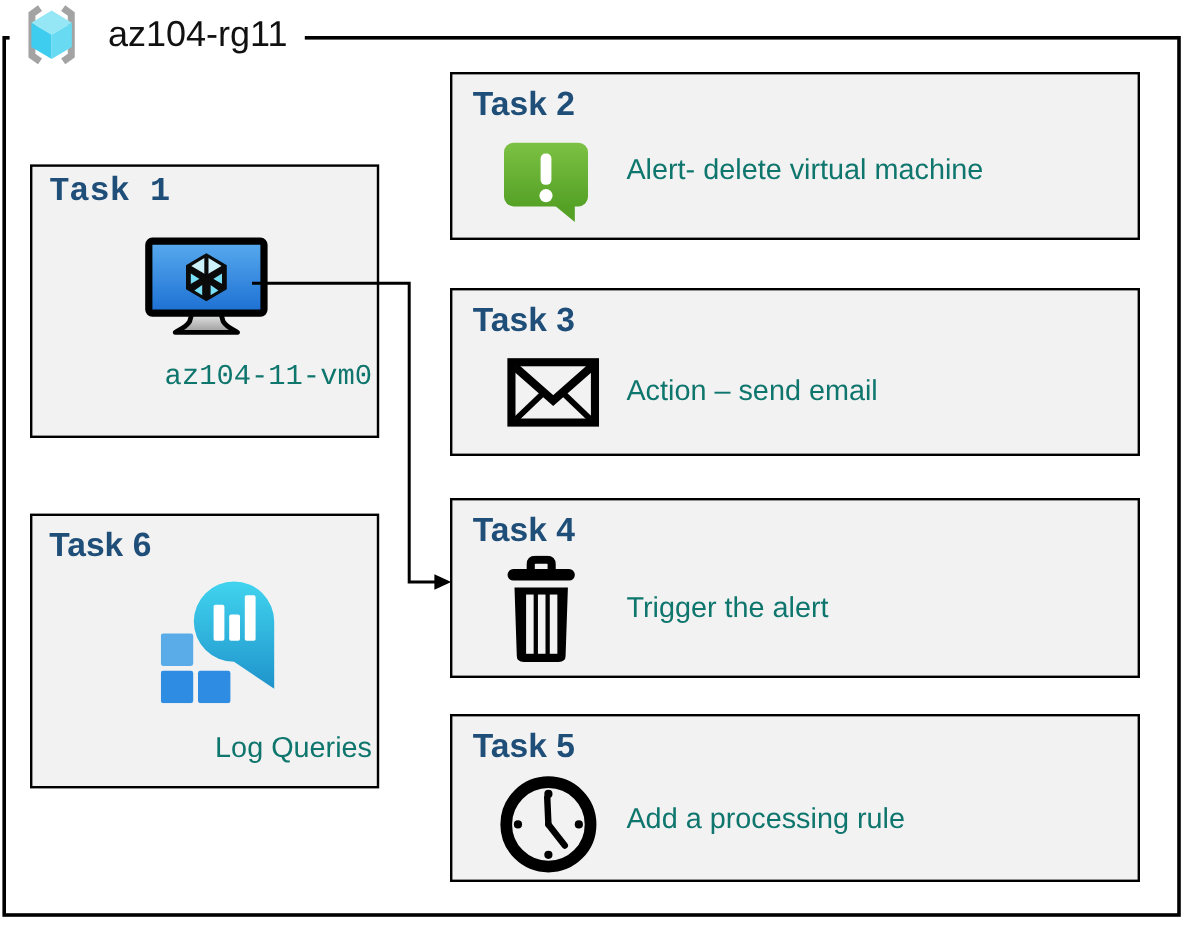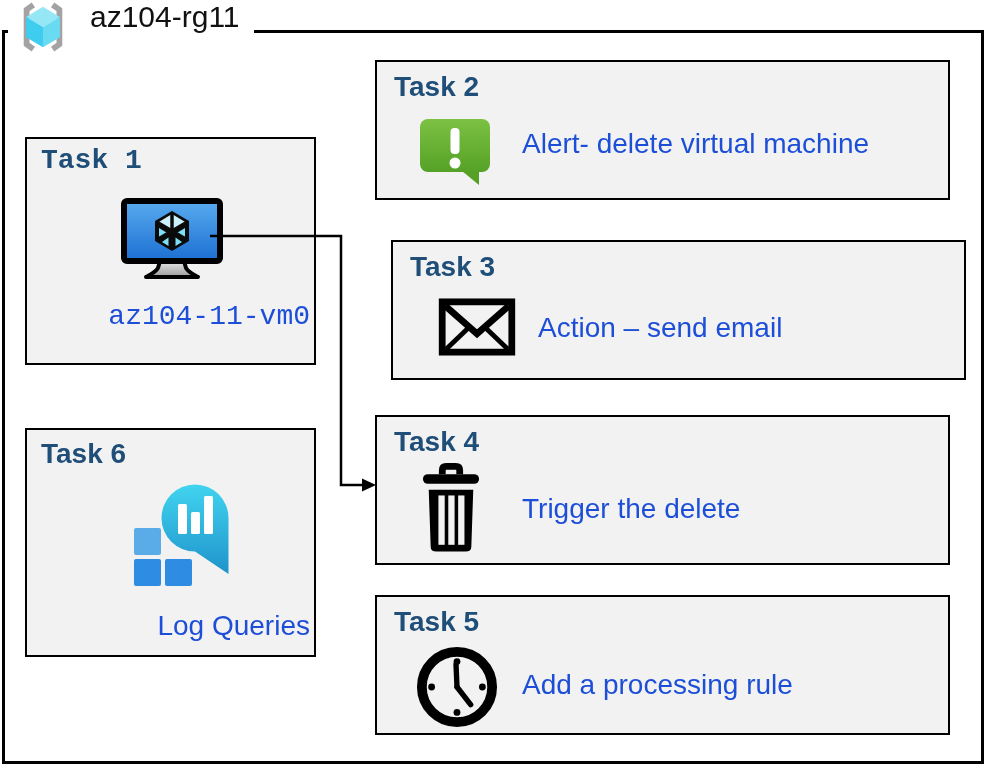--- a/index.html
+++ b/index.html
@@ -6,39 +6,39 @@
   .page{
     position:relative;width:992px;height:774px;background:#ffffff;
     font-family:"Liberation Sans",sans-serif;overflow:hidden;
   }
   .rg-outline{
     position:absolute;left:2px;top:30px;width:982px;height:734px;
     border:3px solid #000;box-sizing:border-box;z-index:0;
   }
   .rg-legend{
     position:absolute;left:8px;top:0;height:58px;z-index:10;
-    display:flex;gap:18px;background:#ffffff;padding:0 14px 0 6px;
+    display:flex;align-items:center;gap:18px;background:#ffffff;padding:0 14px 0 6px;
   }
   .rg-title{font-size:30px;color:#111;white-space:nowrap;}
   .task-box{
     position:absolute;background:#f2f2f2;border:2px solid #000;
     box-sizing:border-box;z-index:1;
   }
   .task-heading{
     position:absolute;font-size:28px;font-weight:700;color:#1f4e79;white-space:nowrap;
   }
   .task-label{
-    position:absolute;font-size:28px;color:#1d4ed8;white-space:nowrap;
+    position:absolute;font-size:24px;color:#0f766e;white-space:nowrap;
   }
   .centered{left:0;right:4px;text-align:right;}
   
   #box-task1{left:25px;top:137px;width:291px;height:228px;font-family:Liberation Mono, monospace;}
   #box-task6{left:25px;top:428px;width:291px;height:229px;}
   #box-task2{left:375px;top:60px;width:575px;height:140px;text-decoration:underline;}
-  #box-task3{left:375px;top:240px;width:575px;height:140px;margin-left:16px;}
+  #box-task3{left:375px;top:240px;width:575px;height:140px;}
   #box-task4{left:375px;top:415px;width:575px;height:150px;}
   #box-task5{left:375px;top:595px;width:575px;height:140px;padding-left:11px;}
   .icon{position:absolute;line-height:0;}
   .connector{position:absolute;left:0;top:0;width:992px;height:774px;z-index:5;pointer-events:none;}
 </style>
 </head>
 <body>
 
 <div class="page">
 
@@ -136,21 +136,21 @@
     <span class="icon" style="left:44px;top:46px">
       <svg width="60" height="92" viewBox="0 0 62 94">
         <path d="M22,11 V7 Q22,3 26,3 H36 Q40,3 40,7 V11" fill="none" stroke="#000" stroke-width="7"></path>
         <rect x="2" y="11" width="58" height="10" rx="5" fill="#000"></rect>
         <path d="M8,27 H54 L52,86 Q52,91 46,91 H16 Q10,91 10,86 Z" fill="#000"></path>
         <rect x="18" y="33" width="6.5" height="51" fill="#f2f2f2"></rect>
         <rect x="28.2" y="33" width="6.5" height="51" fill="#f2f2f2"></rect>
         <rect x="38.4" y="33" width="6.5" height="51" fill="#f2f2f2"></rect>
       </svg>
     </span>
-    <div class="task-label" style="left:145px;top:76px">Trigger the delete</div>
+    <div class="task-label" style="left:145px;top:76px">Trigger the alert</div>
   </div>
 
   <div class="task-box" id="box-task5">
     <div class="task-heading" style="left:17px;top:9px">Task 5</div>
     <span class="icon" style="left:39px;top:49px">
       <svg width="82" height="82" viewBox="0 0 84 84">
         <circle cx="42" cy="42" r="36" fill="none" stroke="#000" stroke-width="10"></circle>
         <circle cx="42" cy="16" r="3.5" fill="#000"></circle>
         <circle cx="68" cy="42" r="3.5" fill="#000"></circle>
         <circle cx="42" cy="68" r="3.5" fill="#000"></circle>

